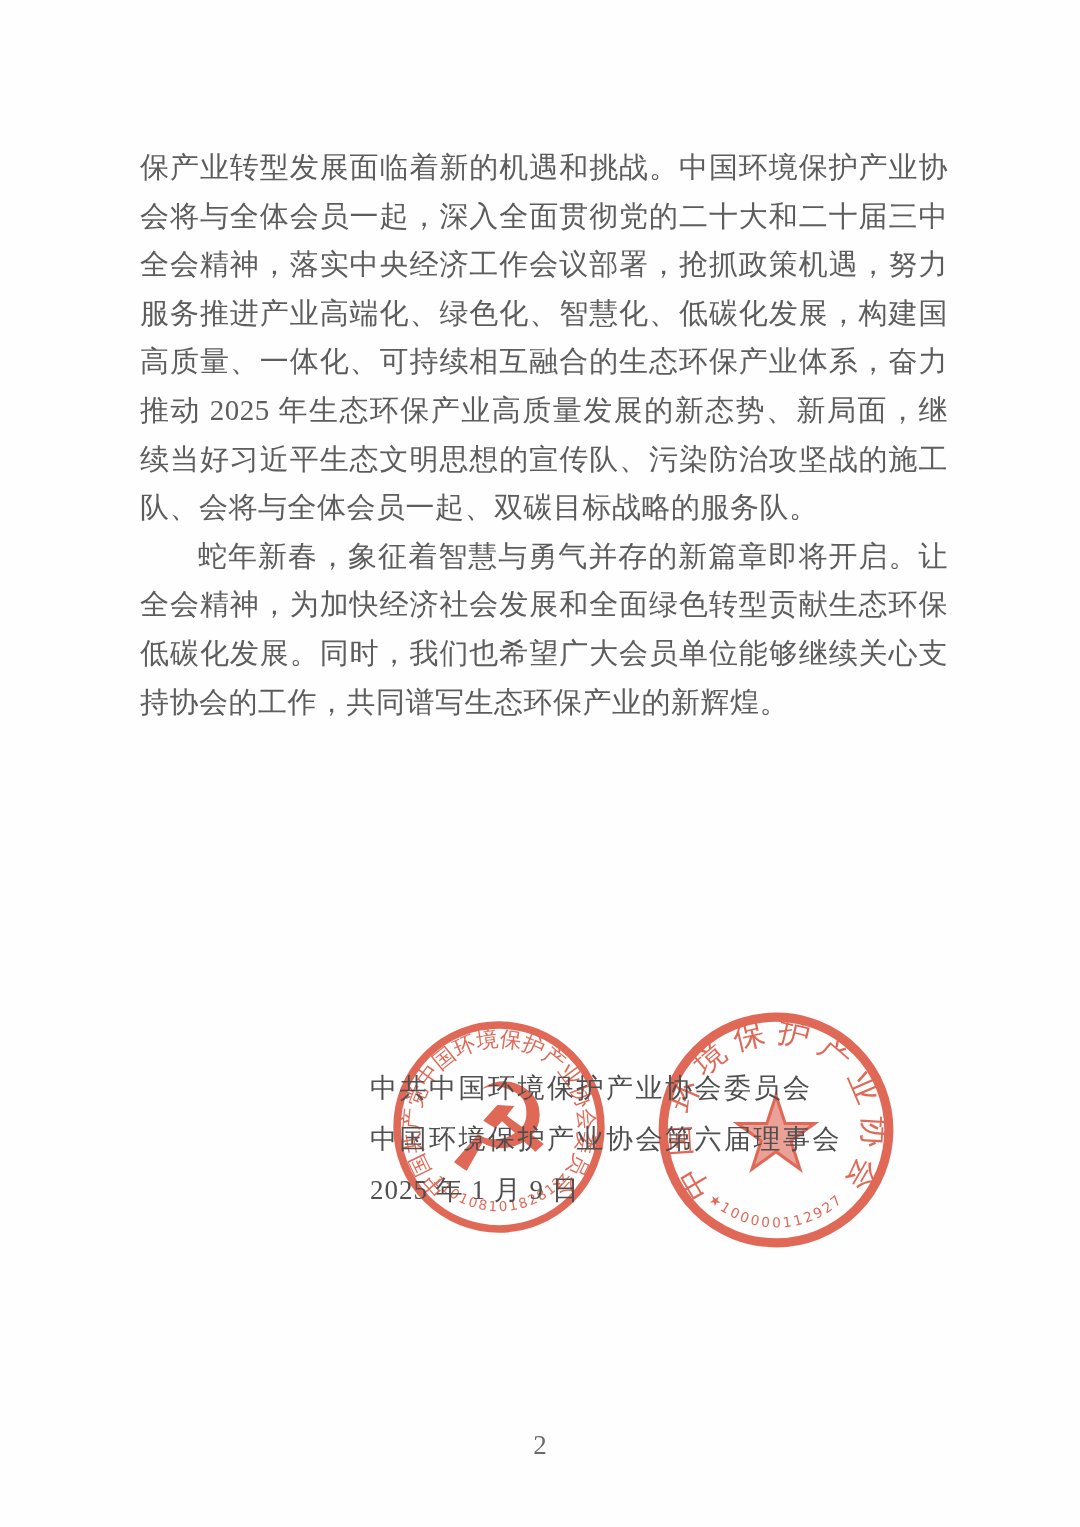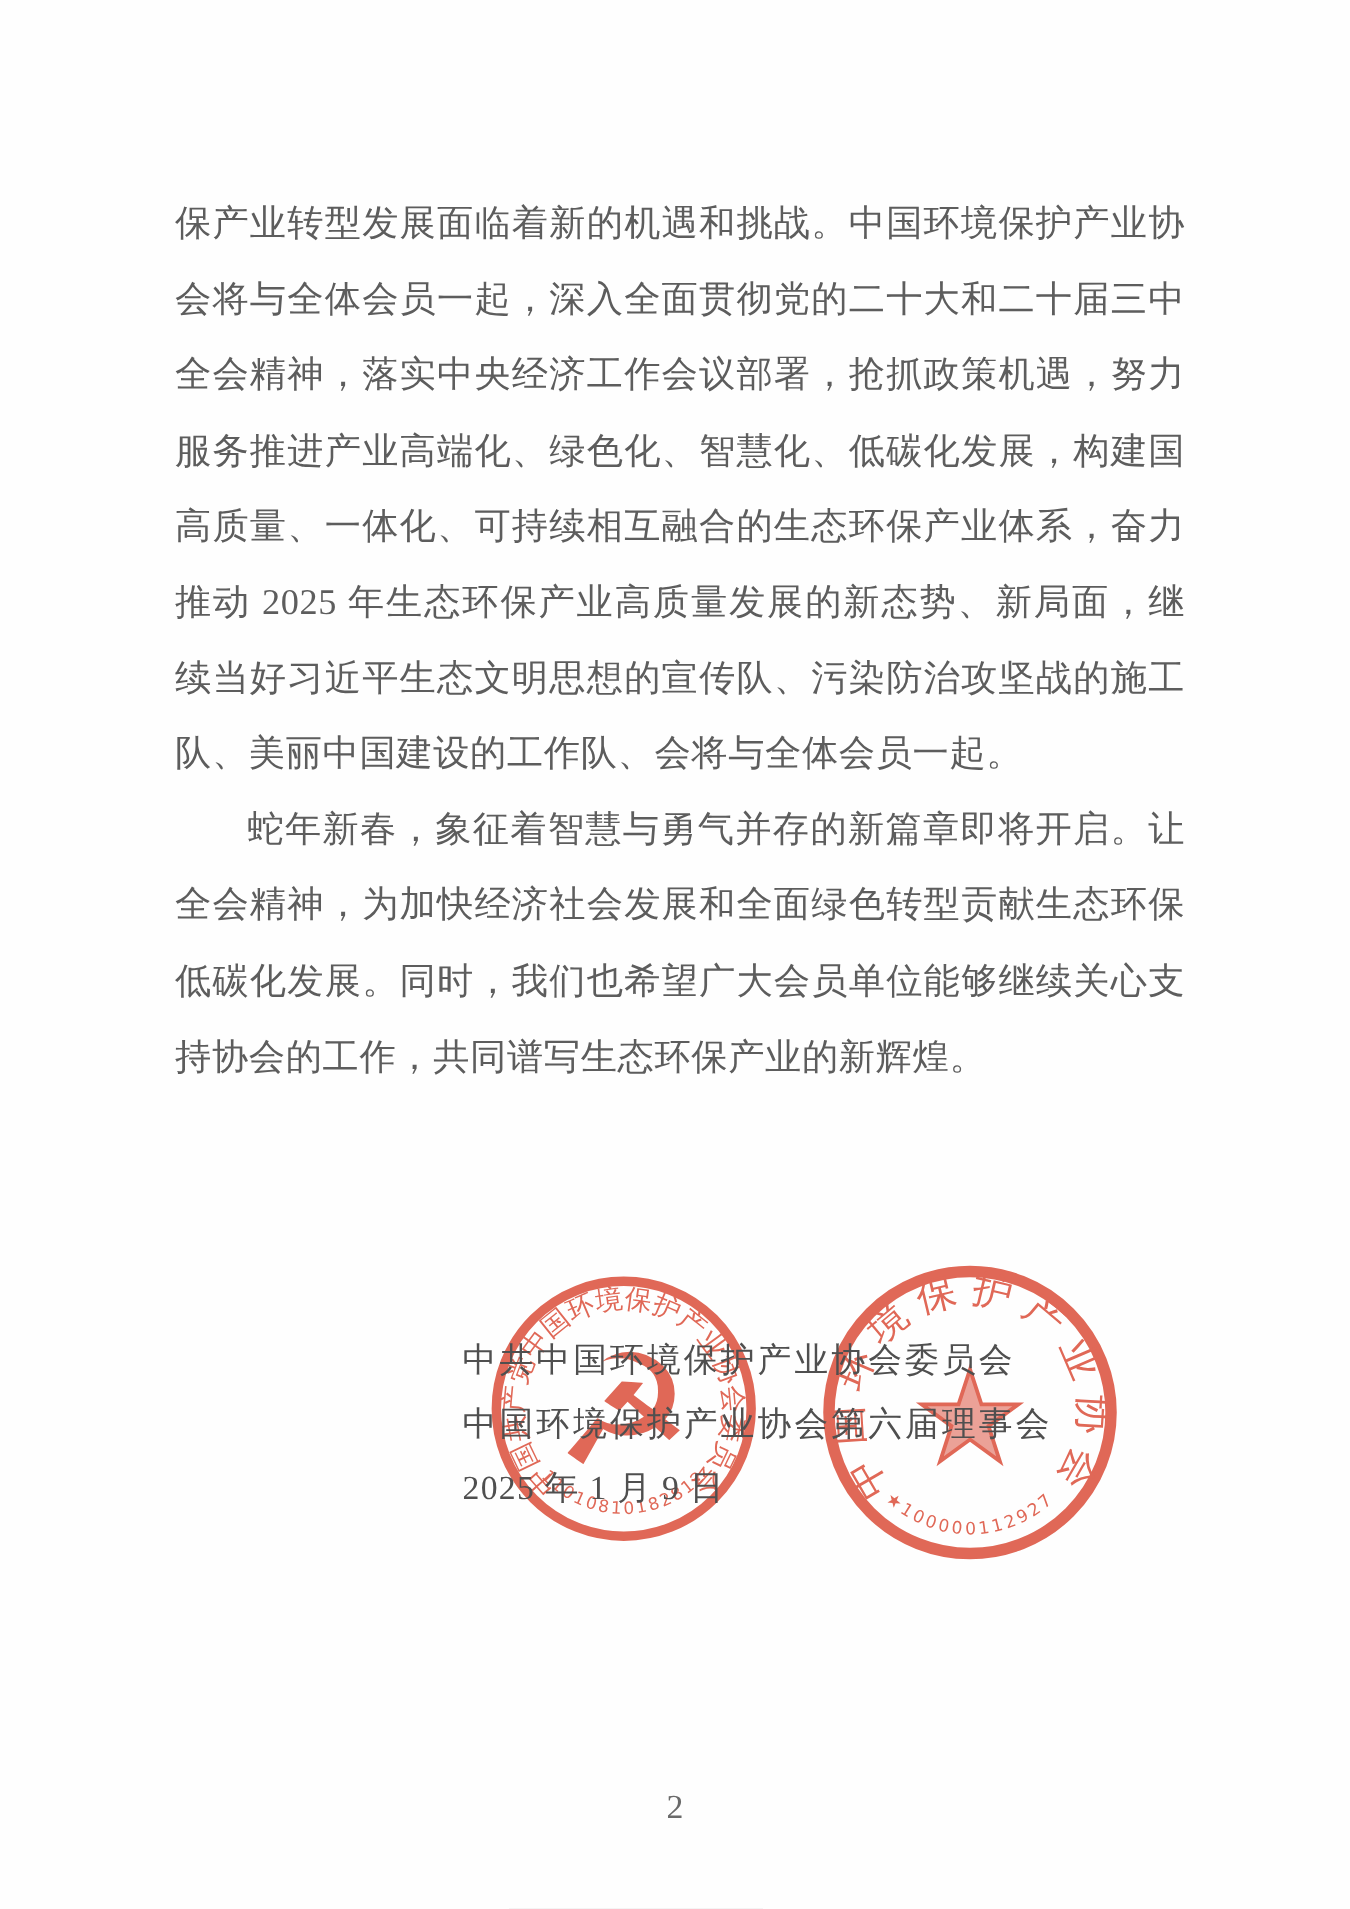--- a/index.html
+++ b/index.html
@@ -10,21 +10,20 @@
   }
   
   .body-text{
     position:absolute;left:140px;top:143px;width:808px;
     font-size:29px;line-height:48.6px;color:var(--ink,#5d5d5d);
     letter-spacing:0.5px;
   }
   .bline{
     text-align:justify;text-align-last:justify;text-justify:inter-character;
     white-space:normal;
-    margin-top:12px;
   }
   .bline.endleft{text-align-last:left;}
   .bline.ind{text-indent:2em;}
   
   .signature{
     position:absolute;left:370px;top:1063px;width:540px;z-index:3;
     color:#4f4f4f;font-size:27px;line-height:51px;
     letter-spacing:2.5px;
   }
   .signature .sig-date{letter-spacing:1px;}
@@ -50,21 +49,21 @@
 <div class="page">
 
   <div class="body-text">
     <div class="bline">保产业转型发展面临着新的机遇和挑战。中国环境保护产业协</div>
     <div class="bline">会将与全体会员一起，深入全面贯彻党的二十大和二十届三中</div>
     <div class="bline">全会精神，落实中央经济工作会议部署，抢抓政策机遇，努力</div>
     <div class="bline">服务推进产业高端化、绿色化、智慧化、低碳化发展，构建国</div>
     <div class="bline">高质量、一体化、可持续相互融合的生态环保产业体系，奋力</div>
     <div class="bline">推动 2025 年生态环保产业高质量发展的新态势、新局面，继</div>
     <div class="bline">续当好习近平生态文明思想的宣传队、污染防治攻坚战的施工</div>
-    <div class="bline endleft">队、美丽中国建设的工作队、会将与全体会员一起。</div>
+    <div class="bline endleft">队、会将与全体会员一起、双碳目标战略的服务队。</div>
     <div class="bline ind">蛇年新春，象征着智慧与勇气并存的新篇章即将开启。让</div>
     <div class="bline">全会精神，为加快经济社会发展和全面绿色转型贡献生态环保</div>
     <div class="bline">低碳化发展。同时，我们也希望广大会员单位能够继续关心支</div>
     <div class="bline endleft">持协会的工作，共同谱写生态环保产业的新辉煌。</div>
   </div>
 
   <div class="seal seal-left">
     <svg viewBox="0 0 220 220">
       <circle class="seal-ring" cx="110" cy="110" r="101" stroke-width="7.5"></circle>
       <defs>

